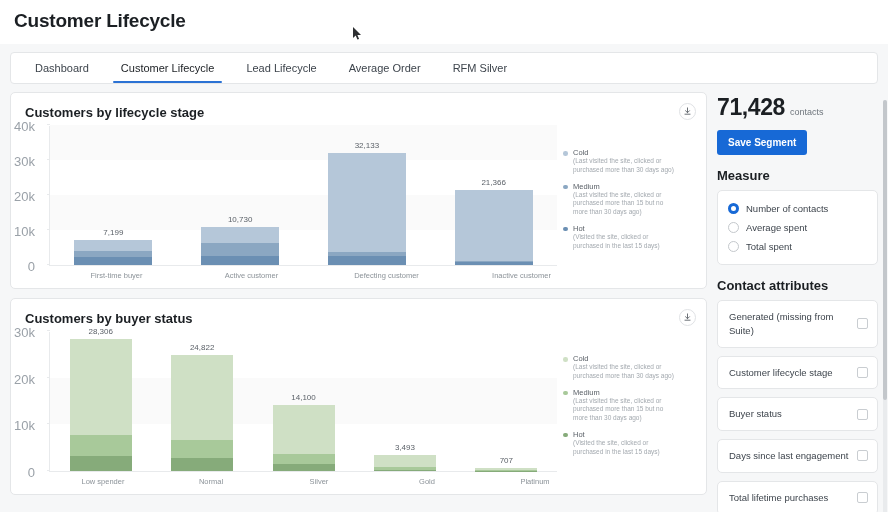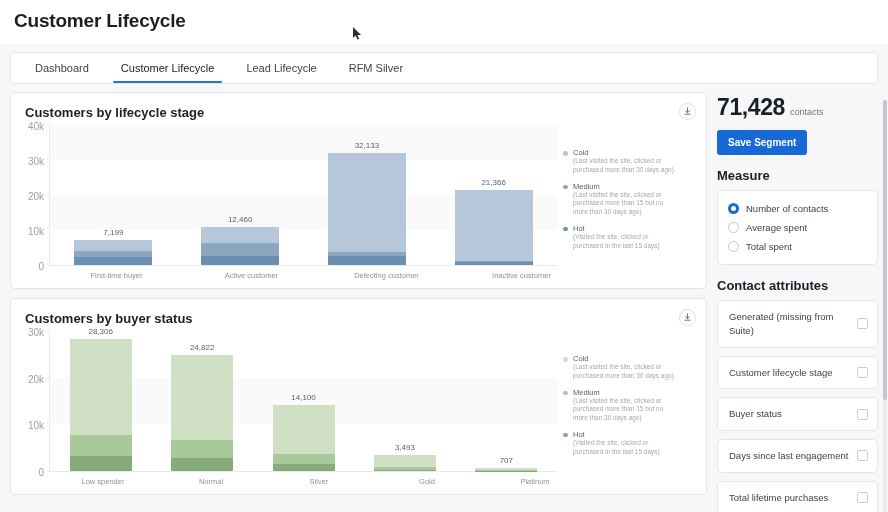--- a/index.html
+++ b/index.html
@@ -107,22 +107,22 @@
   .plot-wrap { position: relative; flex: 0 0 auto; }
 
   .y-axis {
     position: absolute;
     left: 0; top: 0;
     width: 30px;
     height: 100%;
   }
   .y-tick {
     position: absolute;
-    right: 3px;
-    font-size: 10px;
+    right: 12px;
+    font-size: 13px;
     color: #9aa1a8;
     transform: translateY(-50%);
     white-space: nowrap;
   }
   .plot-area {
     position: absolute;
     left: 32px; top: 0; right: 0; bottom: 0;
     border-left: 1px solid #e8eaec;
     border-bottom: 1px solid #e8eaec;
   }
@@ -284,20 +284,23 @@
       <div class="tab">
         <span>Dashboard</span>
       </div>
       <div class="tab active">
         <span>Customer Lifecycle</span>
       </div>
       <div class="tab">
         <span>Lead Lifecycle</span>
       </div>
       <div class="tab">
+        <span>Average Order</span>
+      </div>
+      <div class="tab">
         <span>RFM Silver</span>
       </div>
     </div>
 
   <div class="main-row">
 
     <div class="left-col" id="charts-column">
         <div class="card">
           <div class="card-title">Customers by lifecycle stage</div>
           <div class="dl-btn">
@@ -330,21 +333,21 @@
                       <div class="seg" style="background: rgb(139, 167, 194); height: 23.6144%;"></div>
                       <div class="seg" style="background: rgb(107, 143, 179); height: 33.338%;"></div>
                       <div class="bar-total">7,199</div>
                     </div>
                   </div>
                   <div class="bar-slot">
                     <div class="stack" style="height: 37.555px;">
                       <div class="seg" style="background: rgb(181, 199, 217); height: 41.2861%;"></div>
                       <div class="seg" style="background: rgb(139, 167, 194); height: 35.4147%;"></div>
                       <div class="seg" style="background: rgb(107, 143, 179); height: 23.2992%;"></div>
-                      <div class="bar-total">12,460</div>
+                      <div class="bar-total">10,730</div>
                     </div>
                   </div>
                   <div class="bar-slot">
                     <div class="stack" style="height: 112.465px;">
                       <div class="seg" style="background: rgb(181, 199, 217); height: 88.4854%;"></div>
                       <div class="seg" style="background: rgb(139, 167, 194); height: 3.42327%;"></div>
                       <div class="seg" style="background: rgb(107, 143, 179); height: 8.09137%;"></div>
                       <div class="bar-total">32,133</div>
                     </div>
                   </div>

